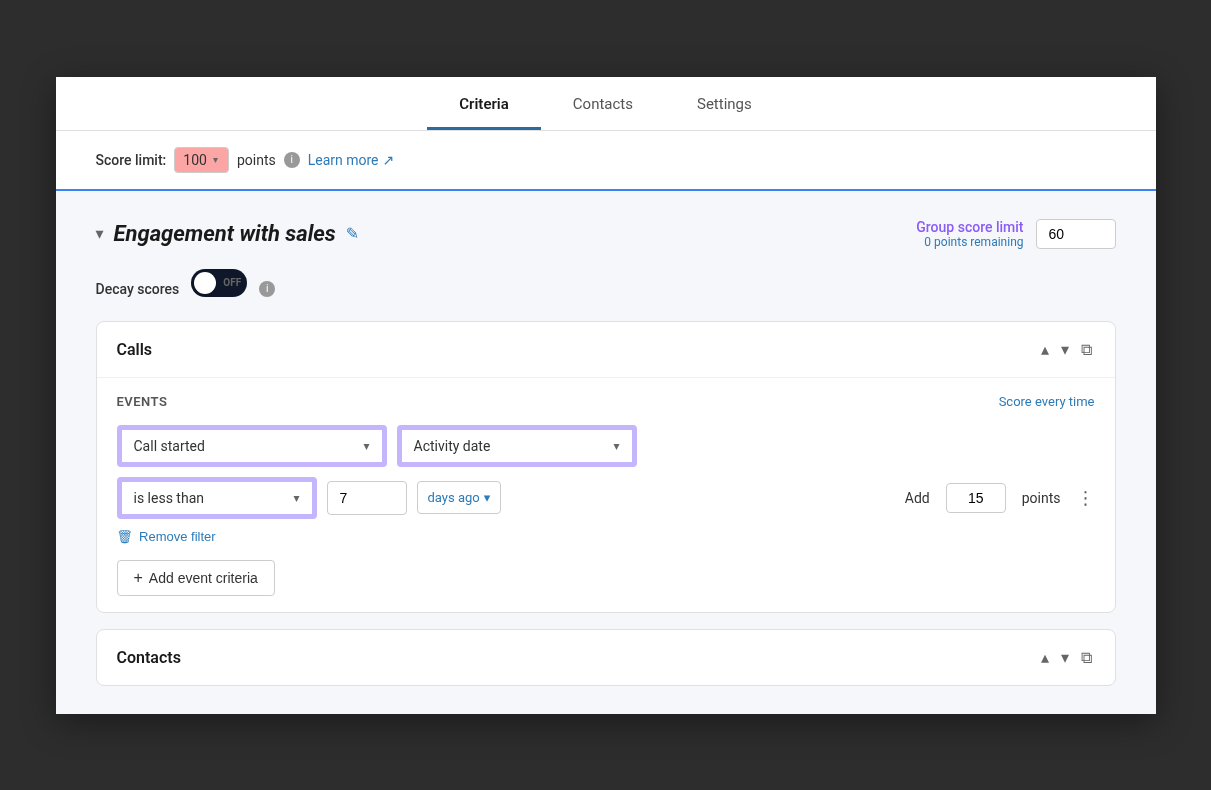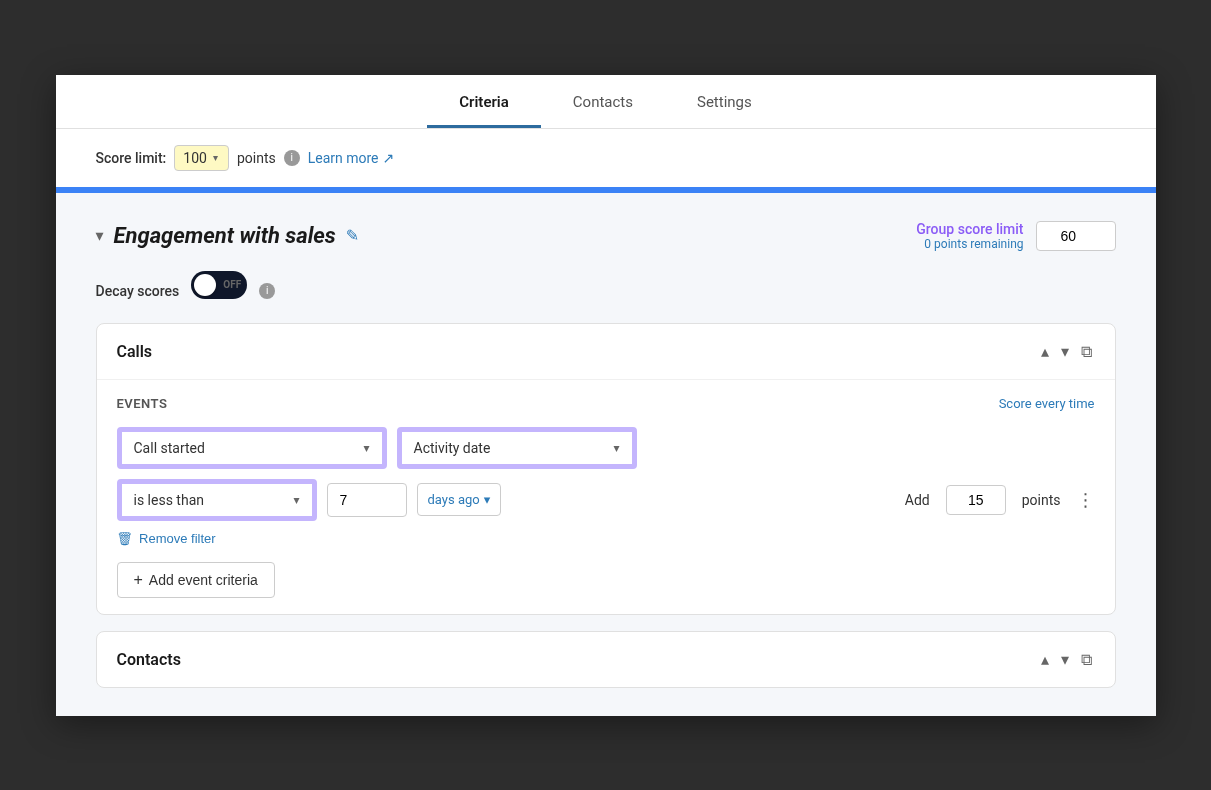--- a/index.html
+++ b/index.html
@@ -40,27 +40,27 @@
       font-weight: 600;
       border-bottom: 3px solid #2d6b9e;
     }
     
     .score-bar {
       background: #fff;
       padding: 16px 40px;
       display: flex;
       align-items: center;
       gap: 8px;
-      border-bottom: 6px solid #3b82f6;
+      border-bottom: 2px solid #3b82f6;
       font-size: 14px;
       color: #333;
     }
     .score-label { font-weight: 500; }
     .score-dropdown {
-      background: #fef9c3;
+      background: #fca5a5;
       border: 1px solid #ccc;
       border-radius: 4px;
       padding: 4px 10px 4px 8px;
       font-size: 14px;
       display: flex;
       align-items: center;
       gap: 6px;
       cursor: pointer;
     }
     .score-dropdown .chevron { font-size: 10px; color: #666; }
@@ -129,21 +129,21 @@
       color: #8b5cf6;
       font-weight: 500;
     }
     .group-score-label .remaining-text {
       font-size: 12px;
       color: #2d7bb8;
     }
     .score-input {
       border: 1px solid #ccc;
       border-radius: 4px;
-      padding: 6px 24px;
+      padding: 6px 12px;
       font-size: 14px;
       width: 80px;
       background: #fff;
     }
     
     .decay-row {
       display: flex;
       align-items: flex-end;
       gap: 12px;
       margin-bottom: 24px;

